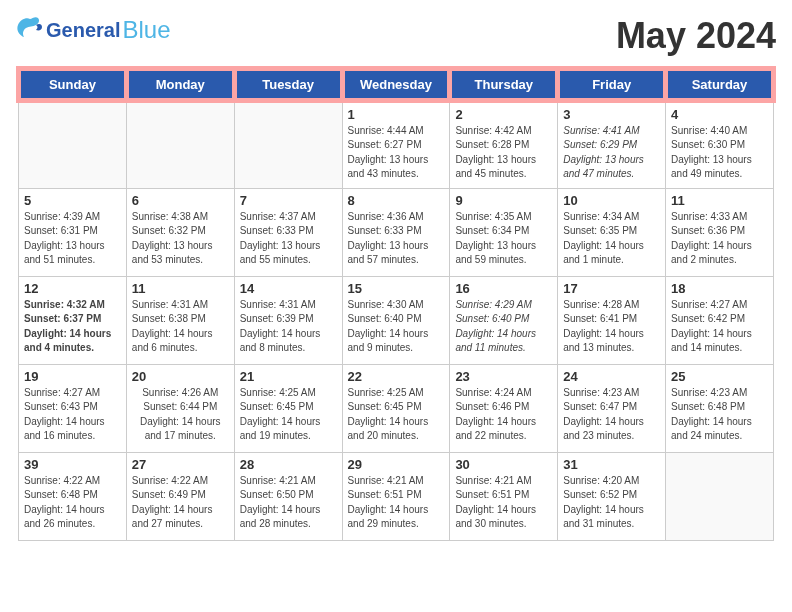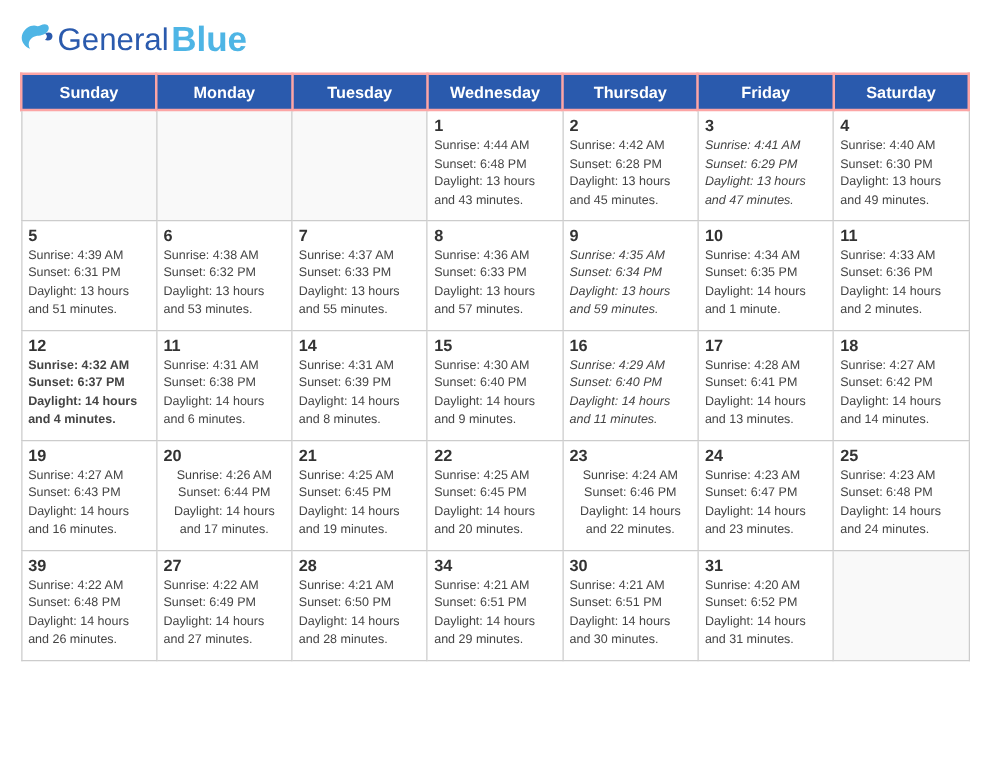--- a/index.html
+++ b/index.html
@@ -39,21 +39,21 @@
       border-collapse: collapse;
       table-layout: fixed;
     }
     .calendar th {
       background: #2a5aad;
       color: #fff;
       text-align: center;
       padding: 6px 4px;
       font-size: 13px;
       font-weight: bold;
-      border: 2px solid #fca5a5;
+      border: 5px solid #fca5a5;
     }
     .calendar td {
       border: 1px solid #ccc;
       vertical-align: top;
       padding: 4px 5px;
       font-size: 10.5px;
       color: #333;
       height: 88px;
       background: #fff;
     }
@@ -70,45 +70,46 @@
       font-size: 10px;
       color: #444;
       line-height: 1.45;
     }
     .logo-wrapper {
       display: flex;
       align-items: center;
       gap: 2px;
     }
     .logo-general {
-      font-size: 25px;
+      font-size: 20px;
+      font-weight: bold;
+      color: #2a5aad;
+    }
+    .logo-blue-text {
+      font-size: 24px;
       font-weight: normal;
-      color: #2a5aad;
-    }
-    .logo-blue-text {
-      font-size: 28px;
-      font-weight: bold;
       color: #4eb5e5;
     }
   </style>
 </head>
 <body>
 
 <div class="header">
   <div class="logo">
     <div class="logo-wrapper">
       <svg width="28" height="26" viewBox="0 0 28 26">
         <path d="M14 2 C10 0, 4 3, 2 8 C0 13, 3 18, 8 20 C6 17, 7 13, 10 11 C13 9, 17 10, 20 8 C23 6, 24 3, 22 1 C19 -1, 16 2, 14 2Z" fill="#4eb5e5"></path>
         <path d="M20 8 C23 6, 26 7, 26 10 C26 13, 23 14, 20 13 C22 11, 22 9, 20 8Z" fill="#2a5aad"></path>
       </svg>
       <span class="logo-general">General</span>
         <span class="logo-blue-text">Blue</span>
     </div>
   </div>
   <div class="title-section">
+    <div class="month-title">May 2024</div>
   </div>
 </div>
 
 <table class="calendar">
   <thead>
     <tr>
     <th>Sunday</th>
         <th>Monday</th>
         <th>Tuesday</th>
         <th>Wednesday</th>
@@ -118,21 +119,21 @@
       </tr>
   </thead>
   <tbody id="calendar-body">
   <tr>
         <td class="empty"></td>
         <td class="empty"></td>
         <td class="empty"></td>
         <td>
           <div class="day-number">1</div>
           <div class="cell-info" style="white-space: pre-line;">Sunrise: 4:44 AM
-Sunset: 6:48 PM
+Sunset: 6:27 PM
 Daylight: 13 hours
 and 43 minutes.</div>
         </td>
         <td>
           <div class="day-number">2</div>
           <div class="cell-info" style="white-space: pre-line;">Sunrise: 4:42 AM
 Sunset: 6:28 PM
 Daylight: 13 hours
 and 45 minutes.</div>
         </td>
@@ -175,21 +176,21 @@
         </td>
         <td>
           <div class="day-number">8</div>
           <div class="cell-info" style="white-space: pre-line;">Sunrise: 4:36 AM
 Sunset: 6:33 PM
 Daylight: 13 hours
 and 57 minutes.</div>
         </td>
         <td>
           <div class="day-number">9</div>
-          <div class="cell-info" style="white-space: pre-line; font-style: italic;">Sunrise: 4:35 AM
+          <div class="cell-info" style="white-space: pre-line;">Sunrise: 4:35 AM
 Sunset: 6:34 PM
 Daylight: 13 hours
 and 59 minutes.</div>
         </td>
         <td>
           <div class="day-number">10</div>
           <div class="cell-info" style="white-space: pre-line;">Sunrise: 4:34 AM
 Sunset: 6:35 PM
 Daylight: 14 hours
 and 1 minute.</div>
@@ -277,21 +278,21 @@
         </td>
         <td>
           <div class="day-number">22</div>
           <div class="cell-info" style="white-space: pre-line;">Sunrise: 4:25 AM
 Sunset: 6:45 PM
 Daylight: 14 hours
 and 20 minutes.</div>
         </td>
         <td>
           <div class="day-number">23</div>
-          <div class="cell-info" style="white-space: pre-line; text-align: center;">Sunrise: 4:24 AM
+          <div class="cell-info" style="white-space: pre-line;">Sunrise: 4:24 AM
 Sunset: 6:46 PM
 Daylight: 14 hours
 and 22 minutes.</div>
         </td>
         <td>
           <div class="day-number">24</div>
           <div class="cell-info" style="white-space: pre-line;">Sunrise: 4:23 AM
 Sunset: 6:47 PM
 Daylight: 14 hours
 and 23 minutes.</div>
@@ -320,21 +321,21 @@
 and 27 minutes.</div>
         </td>
         <td>
           <div class="day-number">28</div>
           <div class="cell-info" style="white-space: pre-line;">Sunrise: 4:21 AM
 Sunset: 6:50 PM
 Daylight: 14 hours
 and 28 minutes.</div>
         </td>
         <td>
-          <div class="day-number">34</div>
+          <div class="day-number">29</div>
           <div class="cell-info" style="white-space: pre-line;">Sunrise: 4:21 AM
 Sunset: 6:51 PM
 Daylight: 14 hours
 and 29 minutes.</div>
         </td>
         <td>
           <div class="day-number">30</div>
           <div class="cell-info" style="white-space: pre-line;">Sunrise: 4:21 AM
 Sunset: 6:51 PM
 Daylight: 14 hours

